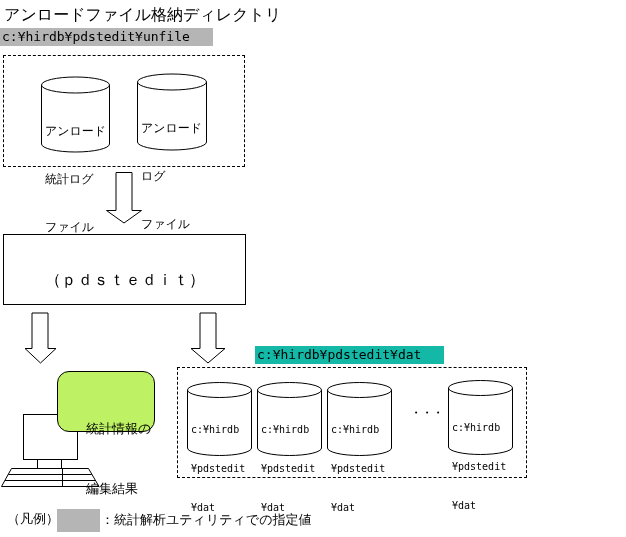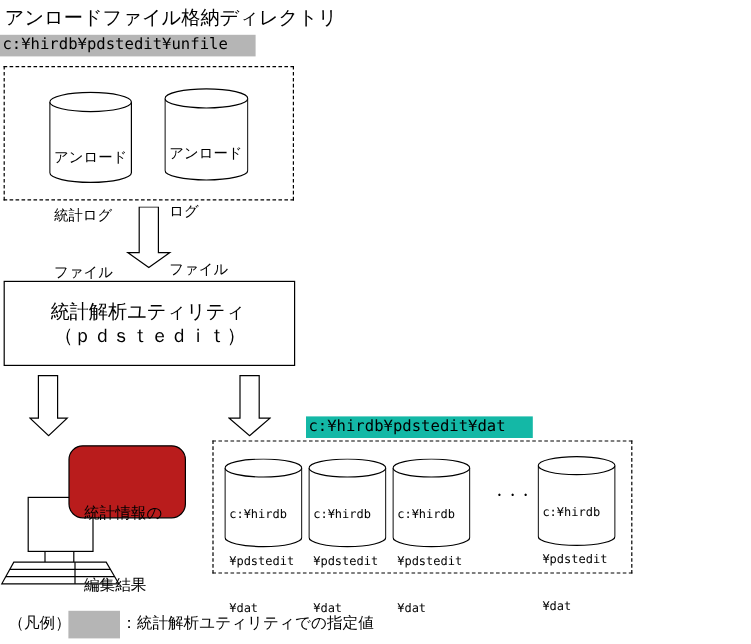--- a/index.html
+++ b/index.html
@@ -14,22 +14,22 @@
   .t13 { font-size:13px; line-height:16px; white-space:pre; }
   .hl  { background:#b5b5b5; display:inline-block; padding:1px 23px 2px 2px; font-size:13px; white-space:pre; }
   .dashed-box { border:1px dashed #000; background:transparent; }
   .solid-box  { border:1px solid #000; background:#fff; }
   .cyl { position:absolute; }
   .cyl svg { position:absolute; left:0; top:0; display:block; }
   .cyl-label { position:absolute; left:4px; white-space:pre; }
   .cyl-label.big { top:15px; font-size:12px; line-height:16px; }
   .cyl-label.small { top:15px; font-size:10px; line-height:13px; }
   .bubble {
-    border:1px solid #000; border-radius:12px; background:#b91c1c;
-    padding:7px 0 0 12px; font-size:13px; line-height:20px; white-space:pre;
+    border:1px solid #000; border-radius:12px; background:#bef264;
+    padding:7px 0 0 28px; font-size:13px; line-height:20px; white-space:pre;
   }
   .dots { font-size:10px; font-weight:bold; letter-spacing:1px; white-space:pre; }
   svg { display:block; }
 </style>
 </head>
 <body>
 
 <div class="stage">
 
   <div class="abs t14" style="left:4px; top:6px;">アンロードファイル格納ディレクトリ</div>
@@ -61,21 +61,20 @@
       <div>ログ</div>
       <div>ファイル</div>
     </div>
   </div>
 
   <svg class="abs" style="left:104px; top:172px;" width="40" height="52" viewBox="0 0 40 52">
     <polygon points="12,0.5 28,0.5 28,38.5 37.5,38.5 20,51 2.5,38.5 12,38.5" fill="#fff" stroke="#000" stroke-width="1"></polygon>
   </svg>
 
   <div class="abs solid-box" style="left:3px; top:234px; width:243px; height:71px;">
-    <div class="abs t14" style="left:38px; top:16px;">統計解析ユティリティ</div>
     <div class="abs t14" style="left:41px; top:36px;">（ｐｄｓｔｅｄｉｔ）</div>
   </div>
 
   <svg class="abs" style="left:24px; top:312px;" width="36" height="52" viewBox="0 0 36 52">
     <polygon points="8,1 24,1 24,36.5 32,36.5 16.5,51 1,36.5 8,36.5" fill="#fff" stroke="#000" stroke-width="1"></polygon>
   </svg>
 
   <svg class="abs" style="left:190px; top:312px;" width="36" height="52" viewBox="0 0 36 52">
     <polygon points="10,1 26,1 26,36.5 35,36.5 18,51 1,36.5 10,36.5" fill="#fff" stroke="#000" stroke-width="1"></polygon>
   </svg>

